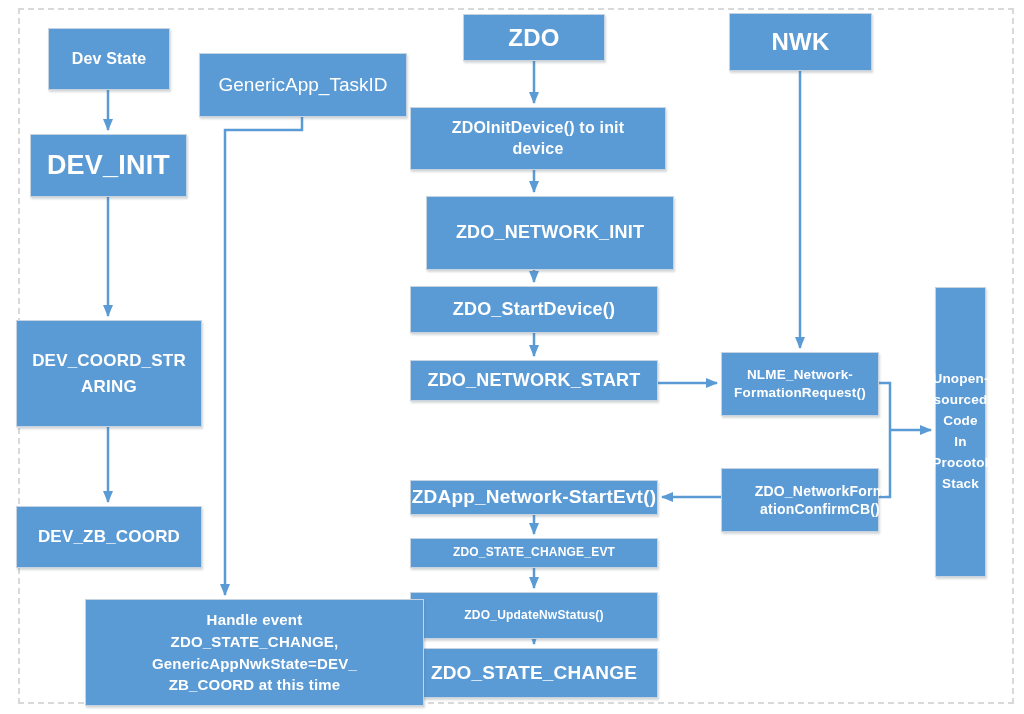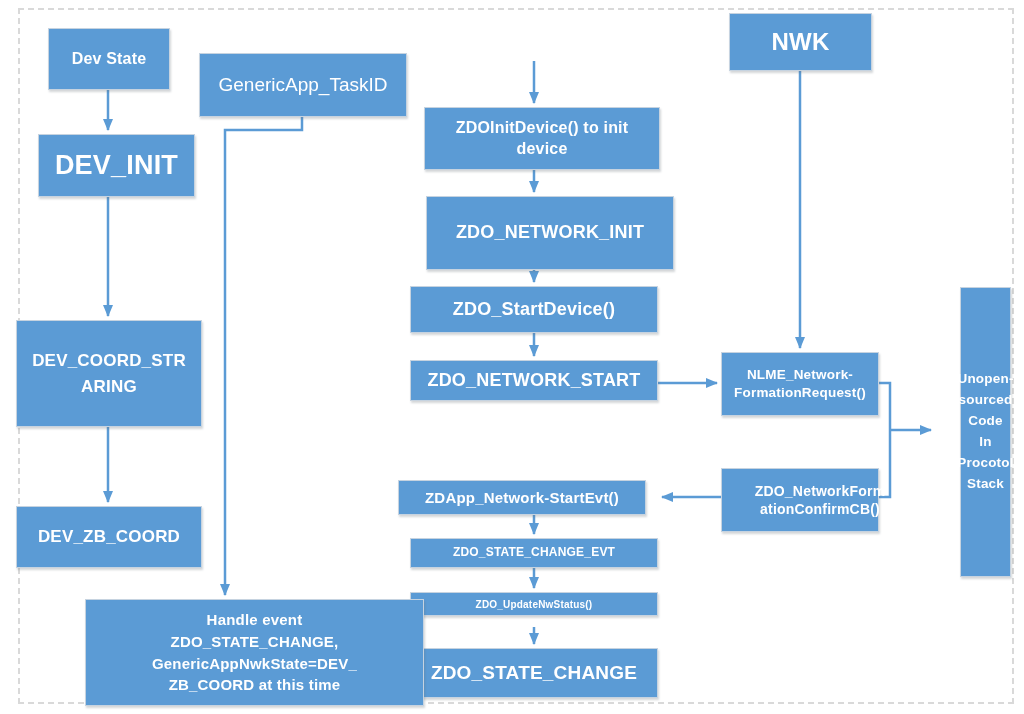--- a/index.html
+++ b/index.html
@@ -61,54 +61,55 @@
       <path d="M721 497 H662" marker-end="url(#arrow)"></path>
       <path d="M534 515 V534" marker-end="url(#arrow)"></path>
       <path d="M534 568 V588" marker-end="url(#arrow)"></path>
       <path d="M534 627 V644" marker-end="url(#arrow)"></path>
       <path d="M410 672 H396 V651 H372" marker-end="url(#arrow)"></path>
     </g>
   </svg>
 
   <div class="node" style="left:48px;top:28px;width:122px;height:62px;font-size:16px;">Dev State</div>
 
-  <div class="node" style="left:30px;top:134px;width:157px;height:63px;font-size:27px;margin-left:8px;">DEV_INIT</div>
+  <div class="node" style="left:30px;top:134px;width:157px;height:63px;font-size:27px;">DEV_INIT</div>
 
   <div class="node regular" style="left:199px;top:53px;width:208px;height:64px;font-size:19px;">GenericApp_TaskID</div>
 
+  <div class="node" style="left:463px;top:14px;width:142px;height:47px;font-size:24px;">ZDO</div>
 
   <div class="node" style="left:729px;top:13px;width:143px;height:58px;font-size:24px;">NWK</div>
 
-  <div class="node" style="left:424px;top:107px;width:236px;height:63px;font-size:16px;">ZDOInitDevice() to init
+  <div class="node" style="left:410px;top:107px;width:256px;height:63px;font-size:16px;">ZDOInitDevice() to init
 device</div>
 
   <div class="node" style="left:426px;top:196px;width:248px;height:74px;font-size:18px;">ZDO_NETWORK_INIT</div>
 
   <div class="node" style="left:410px;top:286px;width:248px;height:47px;font-size:18px;">ZDO_StartDevice()</div>
 
   <div class="node" style="left:410px;top:360px;width:248px;height:41px;font-size:18px;">ZDO_NETWORK_START</div>
 
   <div class="node" style="left:721px;top:352px;width:158px;height:64px;font-size:13.5px;">NLME_Network-
 FormationRequest()</div>
 
   <div class="node" style="left:721px;top:468px;width:158px;height:64px;font-size:14px;padding-left:40px;">ZDO_NetworkForm
 ationConfirmCB()</div>
 
-  <div class="node" style="left:935px;top:287px;width:51px;height:290px;font-size:13.5px;line-height:1.55;margin-left:25px;">Unopen-
+  <div class="node" style="left:935px;top:287px;width:51px;height:290px;font-size:13.5px;line-height:1.55;">Unopen-
 sourced
 Code
 In
 Procotol
 Stack</div>
 
-  <div class="node" style="left:398px;top:480px;width:248px;height:35px;font-size:15px;">ZDApp_Network-StartEvt()</div>
+  <div class="node" style="left:410px;top:480px;width:248px;height:35px;font-size:19px;">ZDApp_Network-StartEvt()</div>
 
   <div class="node" style="left:410px;top:538px;width:248px;height:30px;font-size:12px;">ZDO_STATE_CHANGE_EVT</div>
 
-  <div class="node" style="left:410px;top:592px;width:248px;height:24px;font-size:10px;">ZDO_UpdateNwStatus()</div>
+  <div class="node" style="left:410px;top:592px;width:248px;height:47px;font-size:12px;">ZDO_UpdateNwStatus()</div>
 
   <div class="node" style="left:410px;top:648px;width:248px;height:50px;font-size:19px;">ZDO_STATE_CHANGE</div>
 
   <div class="node" style="left:16px;top:320px;width:186px;height:107px;font-size:17px;line-height:1.5;">DEV_COORD_STR
 ARING</div>
 
   <div class="node" style="left:16px;top:506px;width:186px;height:62px;font-size:17px;">DEV_ZB_COORD</div>
 
   <div class="node" style="left:85px;top:599px;width:339px;height:107px;font-size:15px;line-height:1.45;">Handle event
 ZDO_STATE_CHANGE,

